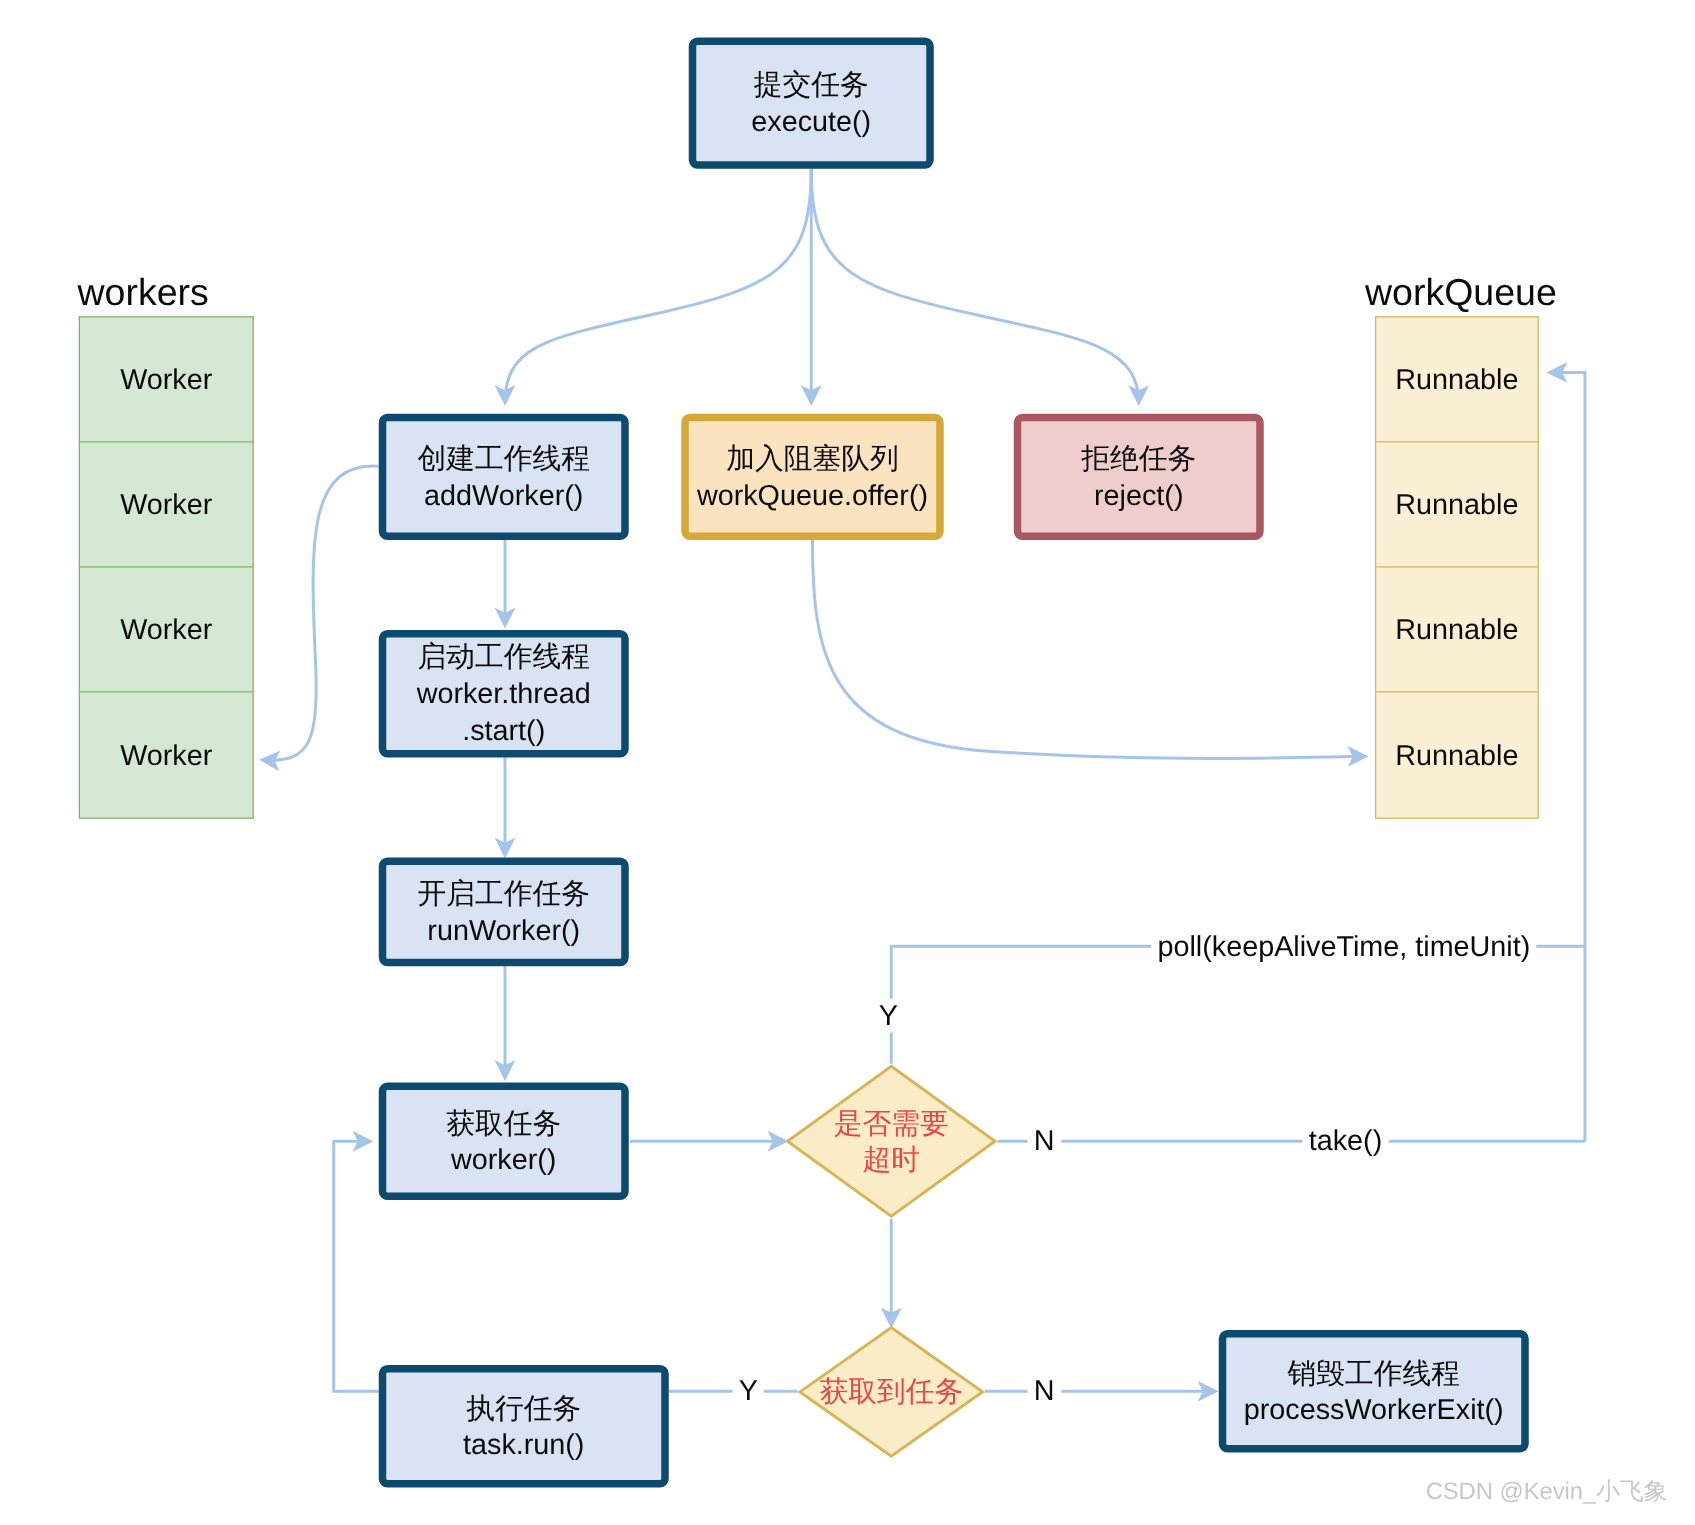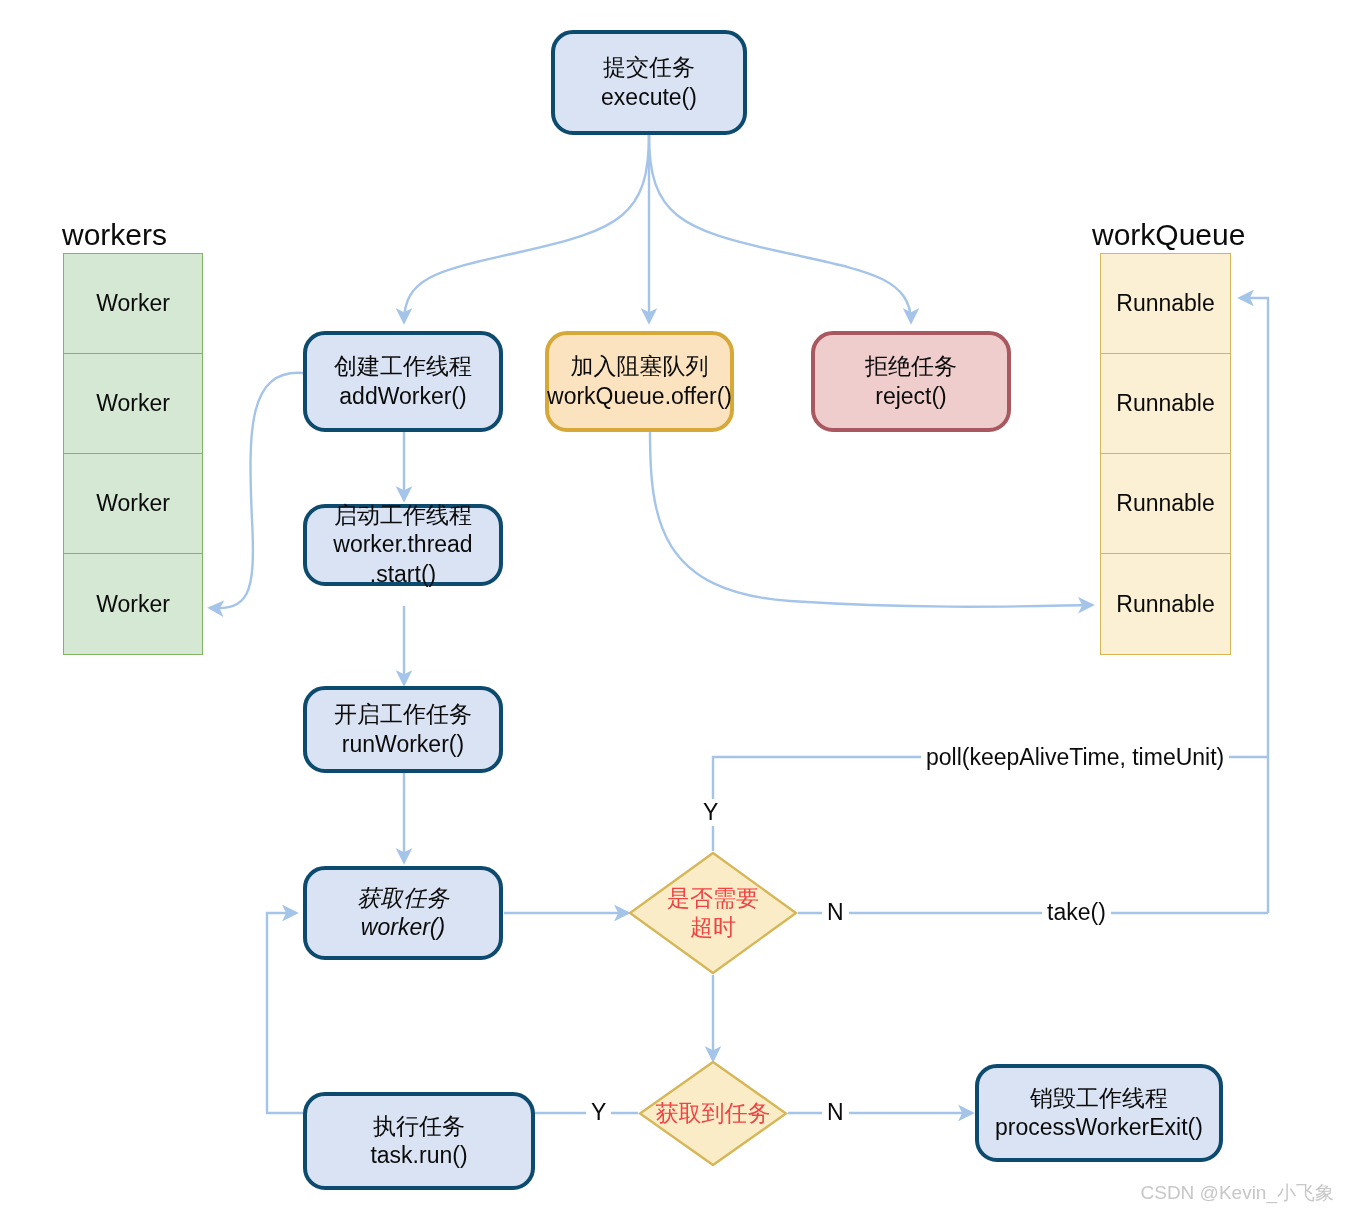--- a/index.html
+++ b/index.html
@@ -32,22 +32,22 @@
     flex-direction: column;
     align-items: center;
     justify-content: center;
     text-align: center;
     line-height: 1.28;
     color: #0b0b0b;
     font-size: 23px;
     z-index: 3;
   }
   .rbox {
-    border-radius: 22px;
-    border: 4px solid #0c4a6e;
+    border-radius: 7px;
+    border: 6px solid #0c4a6e;
     background: #dae3f3;
   }
   .rbox.orange {
     border-color: #d6a838;
     background: #fbe3c0;
   }
   .rbox.red {
     border-color: #a8585e;
     background: #f0cdcd;
   }
@@ -190,42 +190,42 @@
     <div class="cell" style="height:100px;">Runnable</div>
     <div class="cell" style="height:100px;">Runnable</div>
     <div class="cell" style="height:102px;">Runnable</div>
   </div>
 
   <div class="node rbox" style="left:303px; top:331px; width:200px; height:101px;">
     <span>创建工作线程</span>
     <span>addWorker()</span>
   </div>
 
-  <div class="node rbox orange" style="left:545px; top:331px; width:189px; height:101px;">
+  <div class="node rbox orange" style="left:545px; top:331px; width:210px; height:101px;">
     <span>加入阻塞队列</span>
     <span>workQueue.offer()</span>
   </div>
 
   <div class="node rbox red" style="left:811px; top:331px; width:200px; height:101px;">
     <span>拒绝任务</span>
     <span>reject()</span>
   </div>
 
-  <div class="node rbox" style="left:303px; top:504px; width:200px; height:82px;">
+  <div class="node rbox" style="left:303px; top:504px; width:200px; height:102px;">
     <span>启动工作线程</span>
     <span>worker.thread</span>
     <span>.start()</span>
   </div>
 
   <div class="node rbox" style="left:303px; top:686px; width:200px; height:87px;">
     <span>开启工作任务</span>
     <span>runWorker()</span>
   </div>
 
-  <div class="node rbox" style="left:303px; top:866px; width:200px; height:94px;font-style:italic;">
+  <div class="node rbox" style="left:303px; top:866px; width:200px; height:94px;">
     <span>获取任务</span>
     <span>worker()</span>
   </div>
 
   <div class="node rbox" style="left:303px; top:1064px; width:232px; height:98px;margin-top:28px;">
     <span>执行任务</span>
     <span>task.run()</span>
   </div>
 
   <div class="node rbox" style="left:975px; top:1064px; width:248px; height:98px;">

